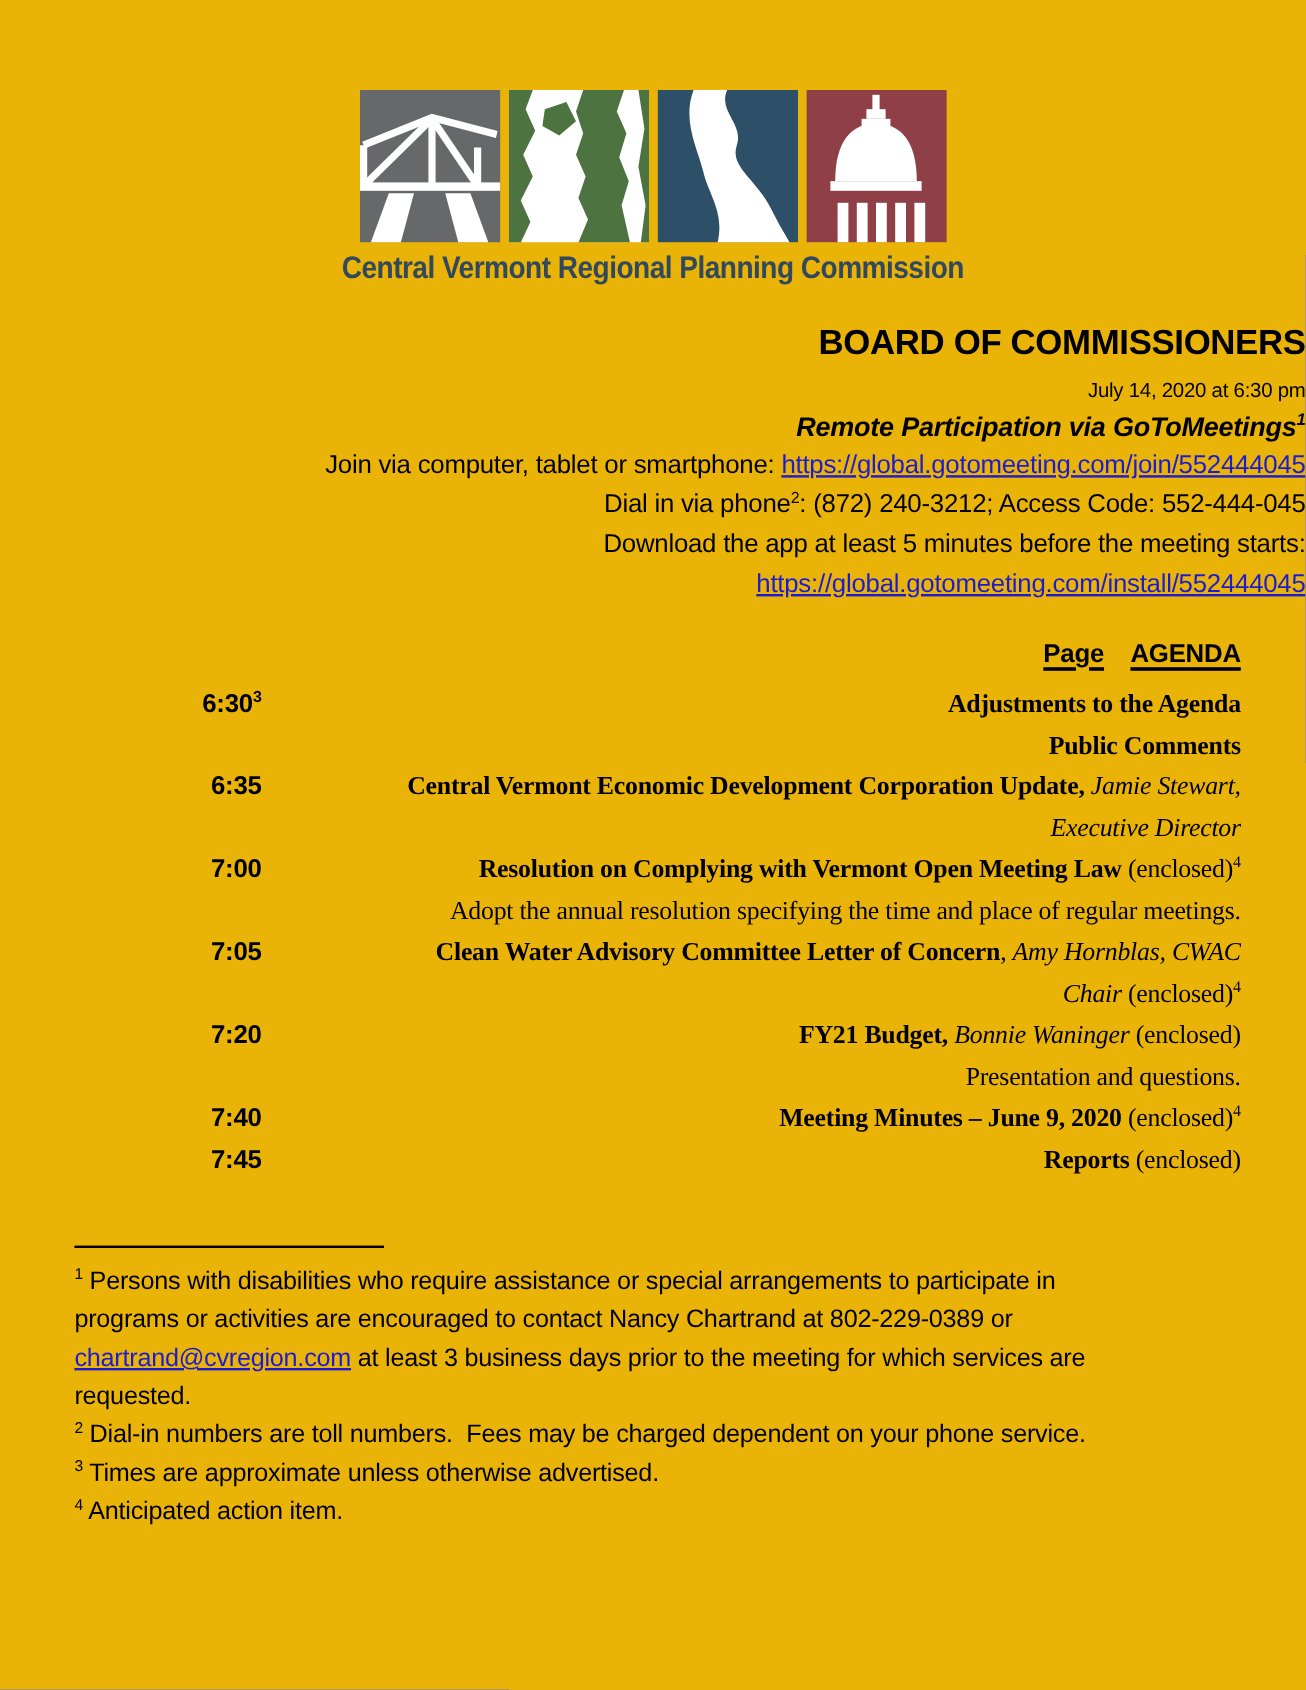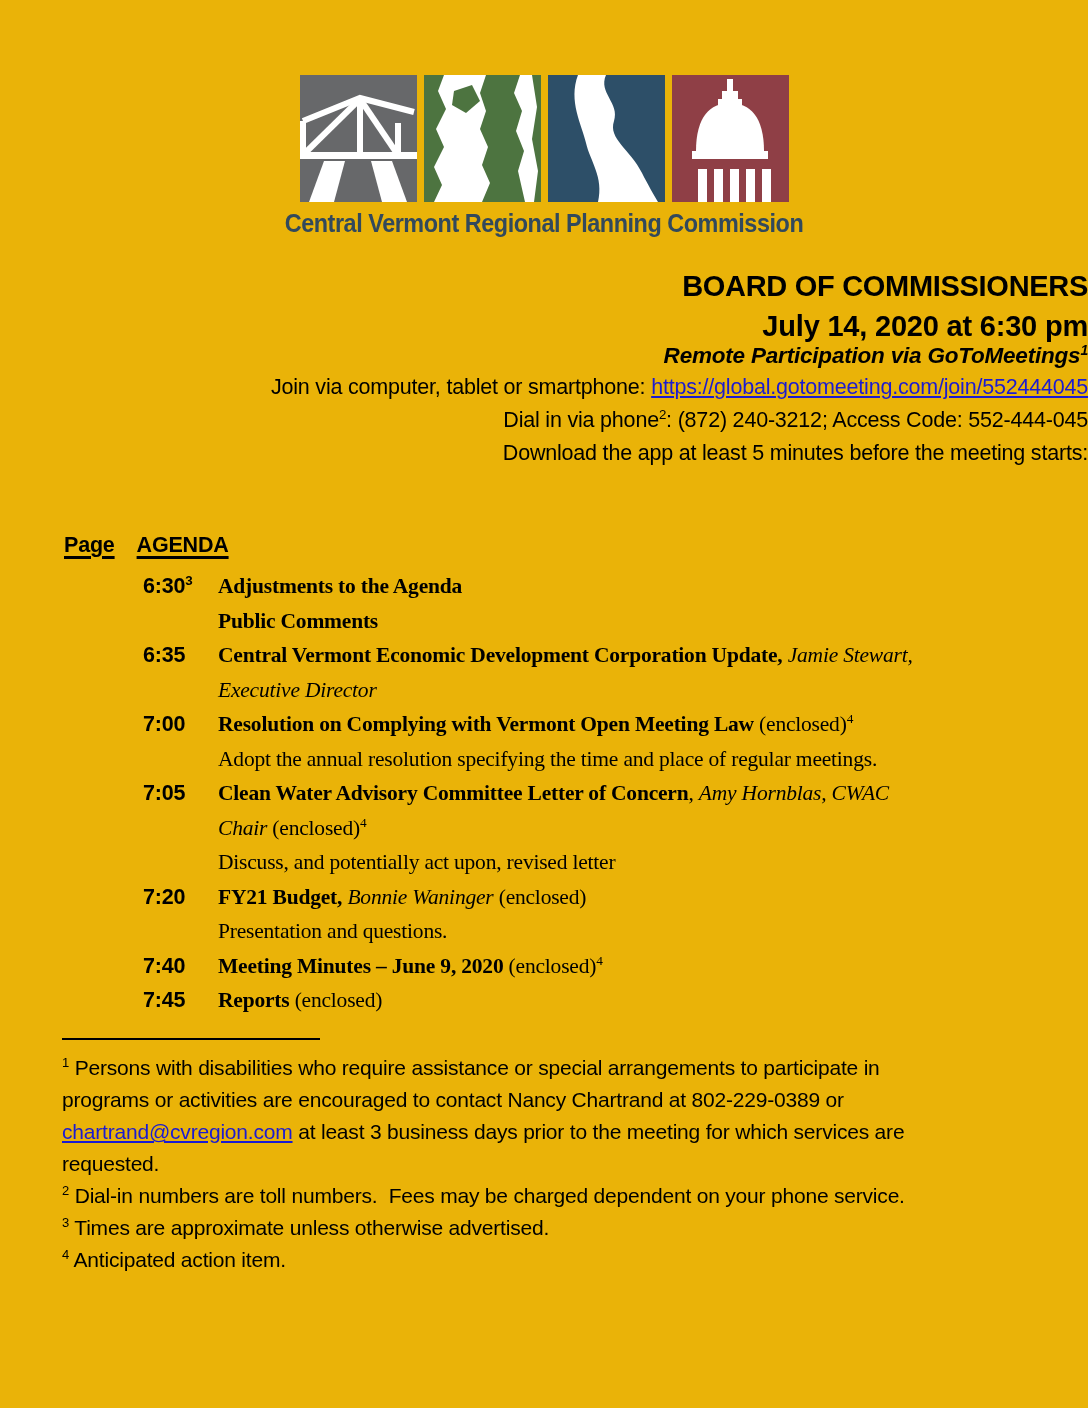--- a/index.html
+++ b/index.html
@@ -12,25 +12,25 @@
   .logo{position:absolute;top:75px;left:0;width:100%;text-align:center;}
   .panels{display:flex;gap:7px;justify-content:center;}
   .panels svg{display:block;}
   .wordmark{
     margin-top:6px;font-size:26px;font-weight:bold;color:var(--wordmark,#32495c);
     transform:scaleX(.9);letter-spacing:-0.5px;white-space:nowrap;
   }
   
   .meeting-header{position:absolute;top:270px;left:0;width:100%;text-align:right;}
   .mh-title{font-size:29px;font-weight:bold;letter-spacing:-0.3px;margin-bottom:8px;}
-  .mh-date{font-size:29px;font-weight:bold;line-height:30px;}
+  .mh-date{font-size:17px;font-weight:normal;line-height:30px;}
   .mh-remote{font-size:22.5px;font-weight:bold;font-style:italic;line-height:30px;}
   .mh-line{font-size:21.5px;line-height:33px;}
   
-  .agenda{position:absolute;top:533px;left:64px;right:38px;}
+  .agenda{position:absolute;top:533px;left:64px;right:54px;text-align:right;}
   .agenda-head{font-size:21.5px;font-weight:bold;}
   .u{text-decoration:underline;text-decoration-thickness:2.5px;text-underline-offset:4px;}
   .agenda-title{margin-left:22px;}
   #agenda-items{margin-top:11px;margin-left:79px;}
   .agenda-item{display:flex;}
   .a-time{width:75px;flex-shrink:0;font-weight:bold;font-size:21.5px;line-height:34.5px;}
   .a-lines{flex:1;font-size:21.5px;line-height:34.5px;font-family:Liberation Serif, serif;}
   .a-line{min-height:34.5px;}
   
   .run-r{font-weight:normal;font-style:normal;}
@@ -97,20 +97,21 @@
     <div class="wordmark">Central Vermont Regional Planning Commission</div>
   </div>
 
   <div class="meeting-header">
     <div class="mh-title">BOARD OF COMMISSIONERS</div>
     <div class="mh-date">July 14, 2020 at 6:30 pm</div>
     <div class="mh-remote"><span>Remote Participation via GoToMeetings</span><sup>1</sup></div>
     <div class="mh-line"><span>Join via computer, tablet or smartphone: </span><a class="lnk" href="#">https://global.gotomeeting.com/join/552444045</a></div>
     <div class="mh-line"><span>Dial in via phone</span><sup>2</sup><span>: (872) 240-3212; Access Code: 552-444-045</span></div>
     <div class="mh-line">Download the app at least 5 minutes before the meeting starts:</div>
+    <div class="mh-line"><a class="lnk" href="#">https://global.gotomeeting.com/install/552444045</a></div>
   </div>
 
   <div class="agenda">
     <div class="agenda-head">
       <span class="u">Page</span><span class="u agenda-title">AGENDA</span>
     </div>
     <div id="agenda-items">
         <div class="agenda-item">
           <div class="a-time"><span>6:30</span><sup>3</sup></div>
           <div class="a-lines">
@@ -135,21 +136,20 @@
           <div class="a-lines">
             <div class="a-line"><span class="run-b">Resolution on Complying with Vermont Open Meeting Law</span><span class="run-r"> (enclosed)</span><sup>4</sup></div>
             <div class="a-line"><span class="run-r">Adopt the annual resolution specifying the time and place of regular meetings.</span></div>
           </div>
         </div>
         <div class="agenda-item">
           <div class="a-time"><span>7:05</span></div>
           <div class="a-lines">
             <div class="a-line"><span class="run-b">Clean Water Advisory Committee Letter of Concern</span><span class="run-r">, </span><span class="run-i">Amy Hornblas, CWAC</span></div>
             <div class="a-line"><span class="run-i">Chair</span><span class="run-r"> (enclosed)</span><sup>4</sup></div>
-            <div class="a-line"><span class="run-r">Discuss, and potentially act upon, revised letter</span></div>
           </div>
         </div>
         <div class="agenda-item">
           <div class="a-time"><span>7:20</span></div>
           <div class="a-lines">
             <div class="a-line"><span class="run-b">FY21 Budget</span><span class="run-b">, </span><span class="run-i">Bonnie Waninger</span><span class="run-r"> (enclosed)</span></div>
             <div class="a-line"><span class="run-r">Presentation and questions.</span></div>
           </div>
         </div>
         <div class="agenda-item">

